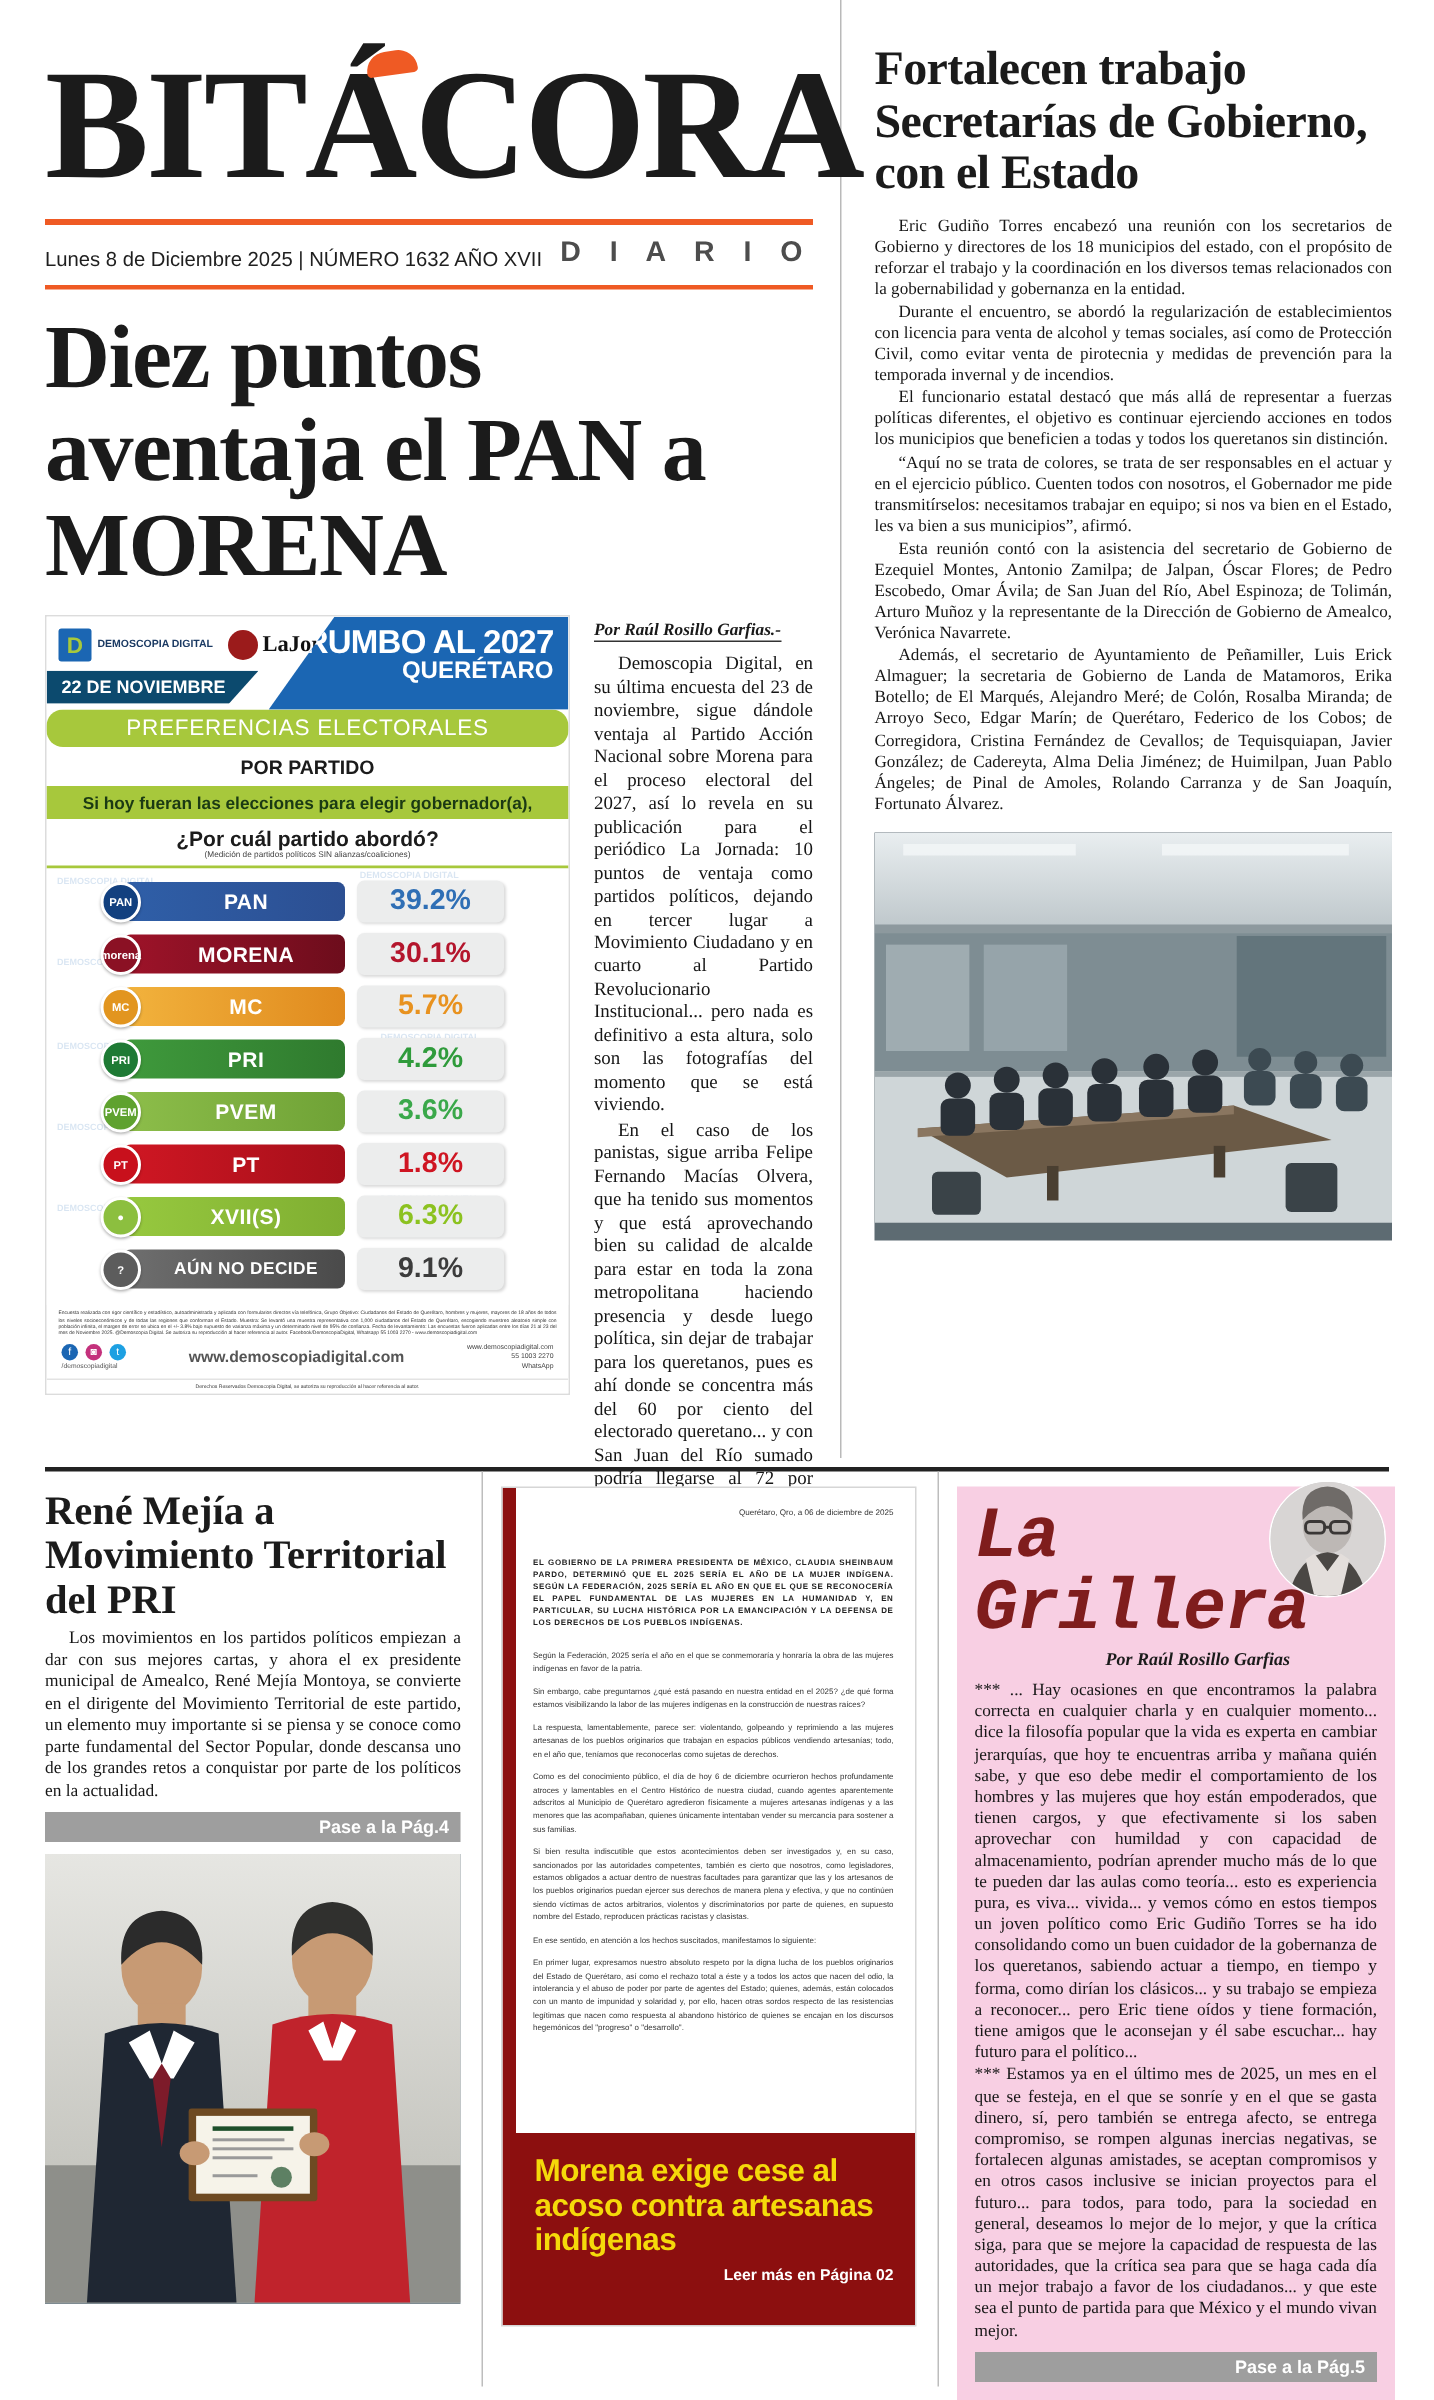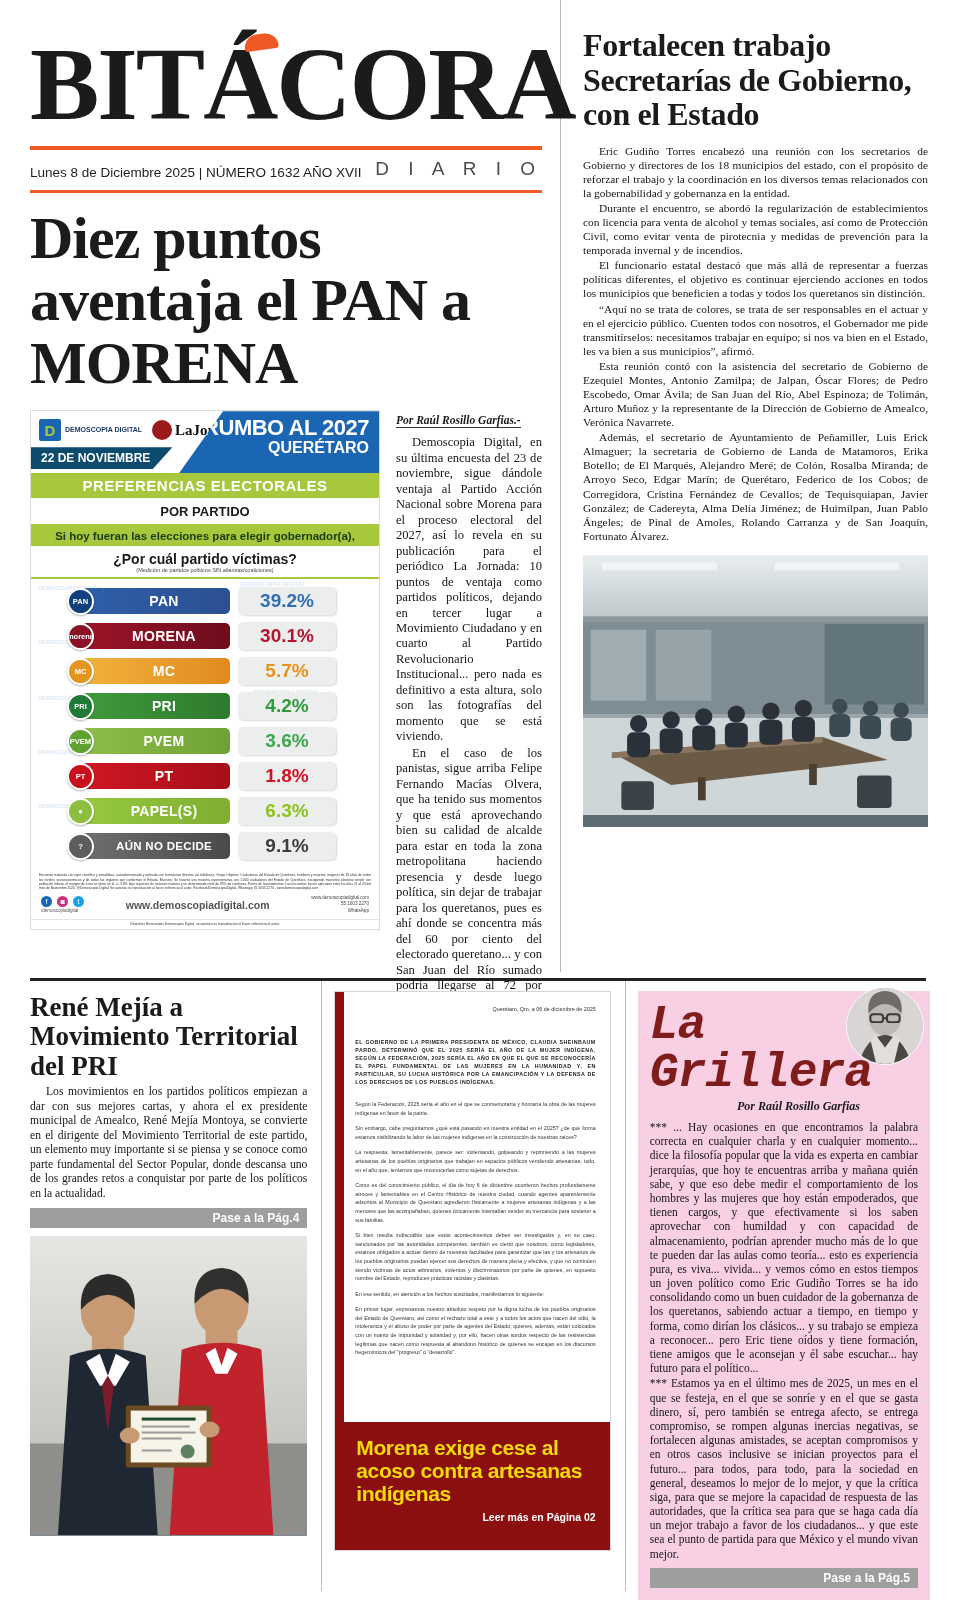--- a/index.html
+++ b/index.html
@@ -33,21 +33,21 @@
     position: absolute;
     left: 214px; top: 6px;
     width: 34px; height: 16px;
     background: #ef5a24;
     border-radius: 14px 14px 3px 3px;
     transform: rotate(-8deg);
   }
   .masthead-rule { height: 4px; background: #ef5a24; margin-top: 6px; width: 100%; }
   .masthead-meta { display: flex; align-items: flex-end; justify-content: space-between; margin-top: 8px; }
   .issue-line { font-family: "Liberation Sans", sans-serif; font-size: 13.5px; color: #1f1f1f; }
-  .diario { font-family: "Liberation Sans", sans-serif; font-weight: 400; font-size: 19px; letter-spacing: 7px; color: #4d4d4d; }
+  .diario { font-family: "Liberation Sans", sans-serif; font-weight: 700; font-size: 19px; letter-spacing: 7px; color: #4d4d4d; }
 
   .head-rule { height: 3px; background: #ef5a24; margin-top: 10px; }
 
   
   .main-headline {
     font-family: "Liberation Serif", serif;
     font-weight: 700;
     font-size: 60px;
     line-height: 1.04;
     letter-spacing: -1px;
@@ -82,21 +82,21 @@
   .dd-txt { font-size: 7px; font-weight: 700; line-height: 8px; color: #1b3a63; }
   .lj-logo { display: flex; align-items: center; gap: 3px; }
   .lj-circle { width: 20px; height: 20px; border-radius: 50%; background: #9b1b1b; }
   .lj-txt { font-family: "Liberation Serif", serif; font-weight: 700; font-size: 15px; color: #111; line-height: 15px; }
   .ig-date {
     position: absolute; left: 0; top: 36px;
     background: #0c4a6e; color: #fff; font-weight: 700; font-size: 12px;
     padding: 4px 22px 4px 10px;
     clip-path: polygon(0 0, 100% 0, 86% 100%, 0 100%);
   }
-  .ig-bar-green { background: #a7c83c; color: #fff; font-weight: 700; font-size: 15px; text-align: center; padding: 4px 0; letter-spacing: .5px; }
+  .ig-bar-green { background: #a7c83c; color: #fff; font-weight: 400; font-size: 15px; text-align: center; padding: 4px 0; letter-spacing: .5px; border-radius: 11px; }
   .ig-subtitle { text-align: center; font-weight: 700; font-size: 13px; padding: 6px 0 5px; color: #1b1b1b; }
   .ig-q1 { background: #a7c83c; color: #1b3a13; font-weight: 700; font-size: 11.5px; text-align: center; padding: 4px 0; }
   .ig-q2 { text-align: center; font-weight: 700; font-size: 14px; padding: 5px 0 0; color: #1b1b1b; }
   .ig-q3 { text-align: center; font-size: 5.5px; color: #444; padding-bottom: 4px; }
   .ig-green-line { height: 2px; background: #a7c83c; }
 
   .ig-rows { padding: 7px 6px 4px 36px; position: relative; background: #fff; }
   .ig-wm { position: absolute; inset: 0; pointer-events: none; opacity: .16; }
   .ig-wm span { position: absolute; font-size: 6px; font-weight: 700; color: #1b66b3; line-height: 7px; }
   .prow { display: flex; align-items: center; height: 30px; margin-bottom: 5px; position: relative; }
@@ -226,21 +226,21 @@
                 <div class="ig-rumbo">RUMBO AL 2027</div>
                 <div class="ig-qro">QUERÉTARO</div>
               </div>
               <div class="ig-date">22 DE NOVIEMBRE</div>
             </div>
 
             <div class="ig-bar-green">PREFERENCIAS ELECTORALES</div>
             <div class="ig-subtitle">POR PARTIDO</div>
             <div class="ig-green-line"></div>
             <div class="ig-q1">Si hoy fueran las elecciones para elegir gobernador(a),</div>
-            <div class="ig-q2">¿Por cuál partido víctimas?</div>
+            <div class="ig-q2">¿Por cuál partido abordó?</div>
             <div class="ig-q3">(Medición de partidos políticos SIN alianzas/coaliciones)</div>
             <div class="ig-green-line"></div>
 
             <div class="ig-rows" id="chart-rows">
               <div class="ig-wm" id="chart-watermarks">
                   <span style="left: 2%; top: 6px;">DEMOSCOPIA DIGITAL</span>
                   <span style="left: 60%; top: 2px;">DEMOSCOPIA DIGITAL</span>
                   <span style="left: 2%; top: 60px;">DEMOSCOPIA DIGITAL</span>
                   <span style="left: 66%; top: 56px;">DEMOSCOPIA DIGITAL</span>
                   <span style="left: 2%; top: 116px;">DEMOSCOPIA DIGITAL</span>
@@ -275,21 +275,21 @@
                   <div class="pbar" style="background: linear-gradient(90deg, rgb(141, 190, 74), rgb(111, 162, 54));">PVEM</div>
                   <div class="pval" style="color: rgb(58, 168, 74);">3.6%</div>
                 </div>
                 <div class="prow">
                   <div class="plogo" style="background: rgb(200, 16, 28);">PT</div>
                   <div class="pbar" style="background: linear-gradient(90deg, rgb(208, 23, 35), rgb(165, 15, 26));">PT</div>
                   <div class="pval" style="color: rgb(207, 21, 34);">1.8%</div>
                 </div>
                 <div class="prow">
                   <div class="plogo" style="background: rgb(140, 191, 63);">●</div>
-                  <div class="pbar" style="background: linear-gradient(90deg, rgb(151, 201, 63), rgb(127, 174, 49));">PAPEL(S)</div>
+                  <div class="pbar" style="background: linear-gradient(90deg, rgb(151, 201, 63), rgb(127, 174, 49));">XVII(S)</div>
                   <div class="pval" style="color: rgb(140, 194, 32);">6.3%</div>
                 </div>
                 <div class="prow">
                   <div class="plogo" style="background: rgb(92, 92, 92);">?</div>
                   <div class="pbar" style="background: linear-gradient(90deg, rgb(111, 111, 111), rgb(74, 74, 74)); font-size: 11.5px;">AÚN NO DECIDE</div>
                   <div class="pval" style="color: rgb(60, 60, 60);">9.1%</div>
                 </div>
               </div>
 
             <div class="ig-foot">Encuesta realizada con rigor científico y estadístico, autoadministrada y aplicada con formularios directos vía telefónica, Grupo Objetivo: Ciudadanos del Estado de Querétaro, hombres y mujeres, mayores de 18 años de todos los niveles socioeconómicos y de todas las regiones que conforman el Estado. Muestra: Se levantó una muestra representativa con 1,000 ciudadanos del Estado de Querétaro, escogiendo muestreo aleatorio simple con población infinita, el margen de error se ubica en el +/- 3.8% bajo supuesto de varianza máxima y un determinado nivel de 95% de confianza. Fecha de levantamiento: Las encuestas fueron aplicadas entre los días 21 al 23 del mes de Noviembre 2025. @Demoscopia Digital. Se autoriza su reproducción al hacer referencia al autor. Facebook/DemoscopiaDigital, Whatsapp 55 1003 2270 - www.demoscopiadigital.com</div>

